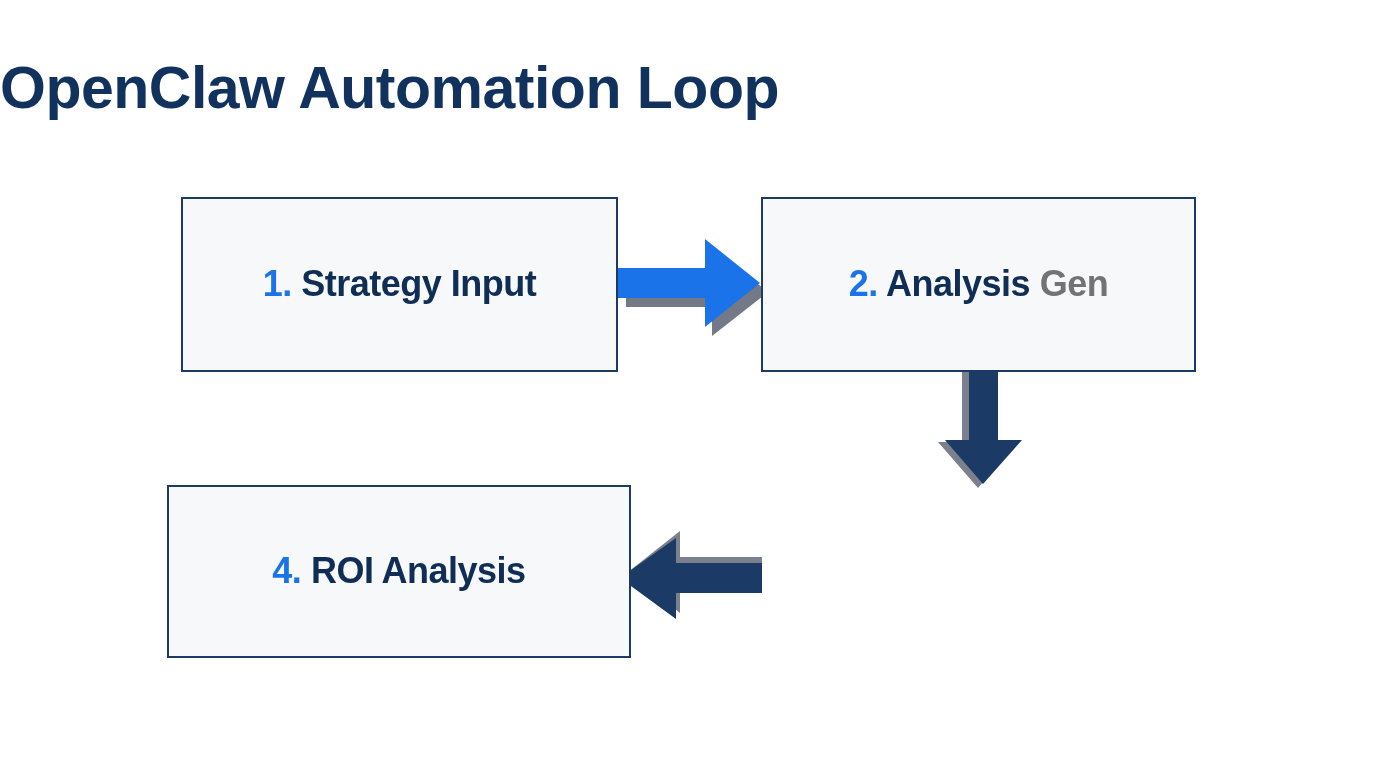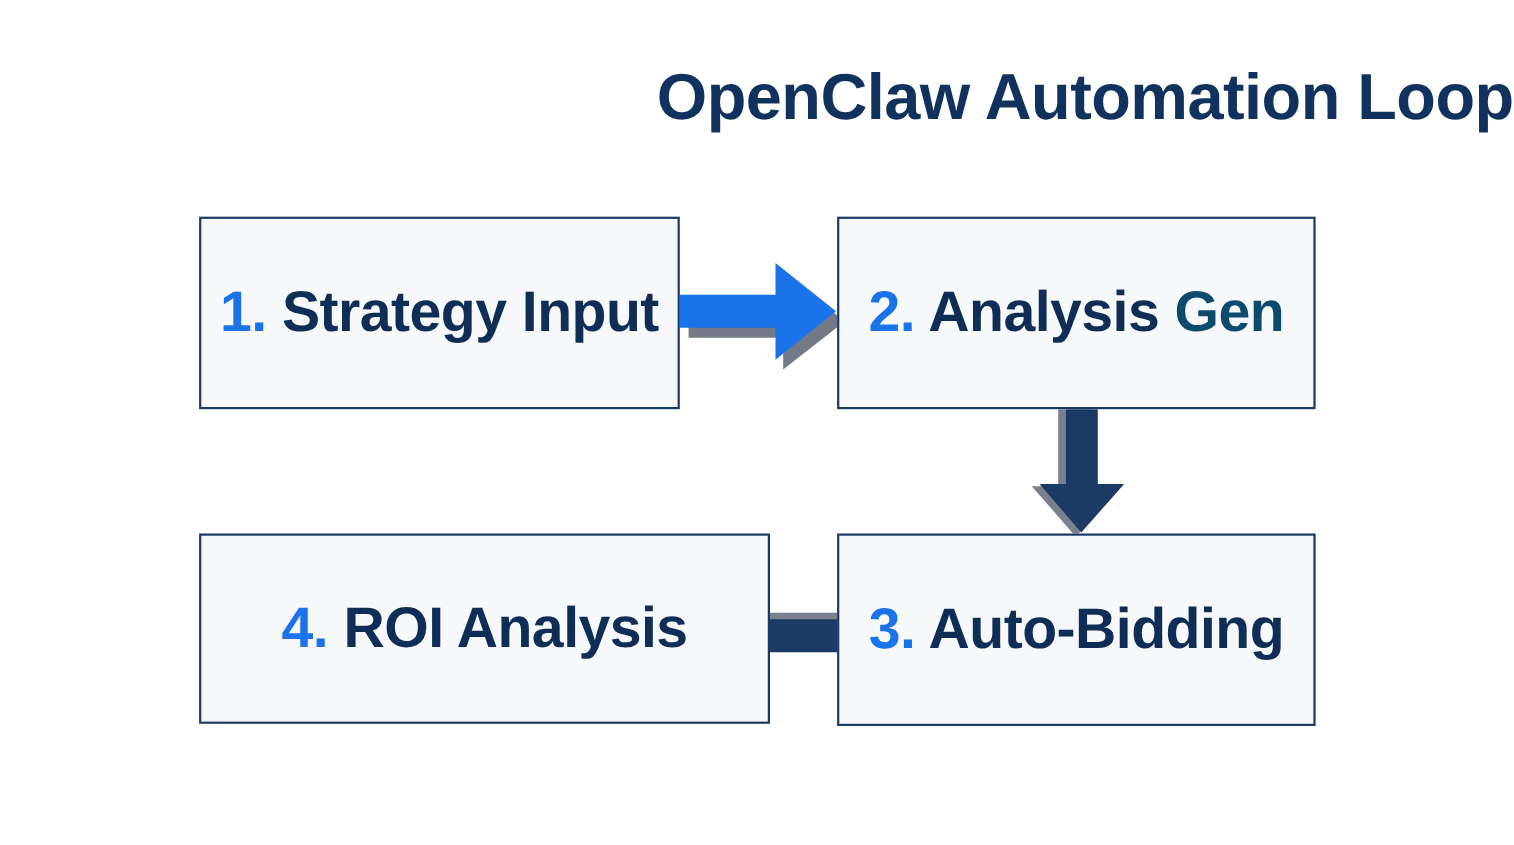--- a/index.html
+++ b/index.html
@@ -19,59 +19,59 @@
     width: 1376px;
     height: 768px;
   }
 
   
   .title {
     position: absolute;
     left: 0;
     top: 54px;
     width: 1376px;
-    text-align: right;
+    text-align: left;
     font-size: 59px;
     font-weight: bold;
     letter-spacing: -0.5px;
     color: #12325e;
     white-space: nowrap;
   }
 
   
   .node {
     position: absolute;
     background: #f7f8f9;
     border: 2px solid #1b3a66;
     box-sizing: border-box;
     display: flex;
     flex-direction: column;
     align-items: center;
     justify-content: center;
     text-align: center;
   }
   .node-line {
-    font-size: 52px;
+    font-size: 36px;
     font-weight: bold;
     letter-spacing: -0.5px;
     white-space: nowrap;
     line-height: 1.18;
   }
   .node-line.sub {
     font-size: 38px;
     margin-top: 8px;
   }
   .num      { color: #1a73e8; }
   .strong   { color: #0f2d55; }
-  .muted    { color: #0c4a6e; }
+  .muted    { color: #737373; }
   .accent   { color: #1a73e8; }
 
   #node-1 { left: 181px; top: 197px; width: 437px; height: 175px; }
   #node-2 { left: 761px; top: 197px; width: 435px; height: 175px; }
-  #node-4 { left: 181px; top: 485px; width: 519px; height: 173px; gap: 16px; }
+  #node-4 { left: 167px; top: 485px; width: 464px; height: 173px; gap: 16px; }
   #node-3 { left: 761px; top: 485px; width: 435px; height: 175px; }
 
   
   #arrows {
     position: absolute;
     left: 0;
     top: 0;
     width: 1376px;
     height: 768px;
     pointer-events: none;
@@ -110,26 +110,20 @@
   </div>
 
   <div class="node" id="node-2">
     <div class="node-line">
       <span class="num">2.</span>
       <span class="strong">Analysis</span>
       <span class="muted">Gen</span>
     </div>
   </div>
 
-  <div class="node" id="node-3">
-    <div class="node-line">
-      <span class="num">3.</span>
-      <span class="strong">Auto-Bidding</span>
-    </div>
-  </div>
 
   <div class="node" id="node-4">
     <div class="node-line">
       <span class="num">4.</span>
       <span class="strong">ROI Analysis</span>
     </div>
   </div>
 
 </div>
 

